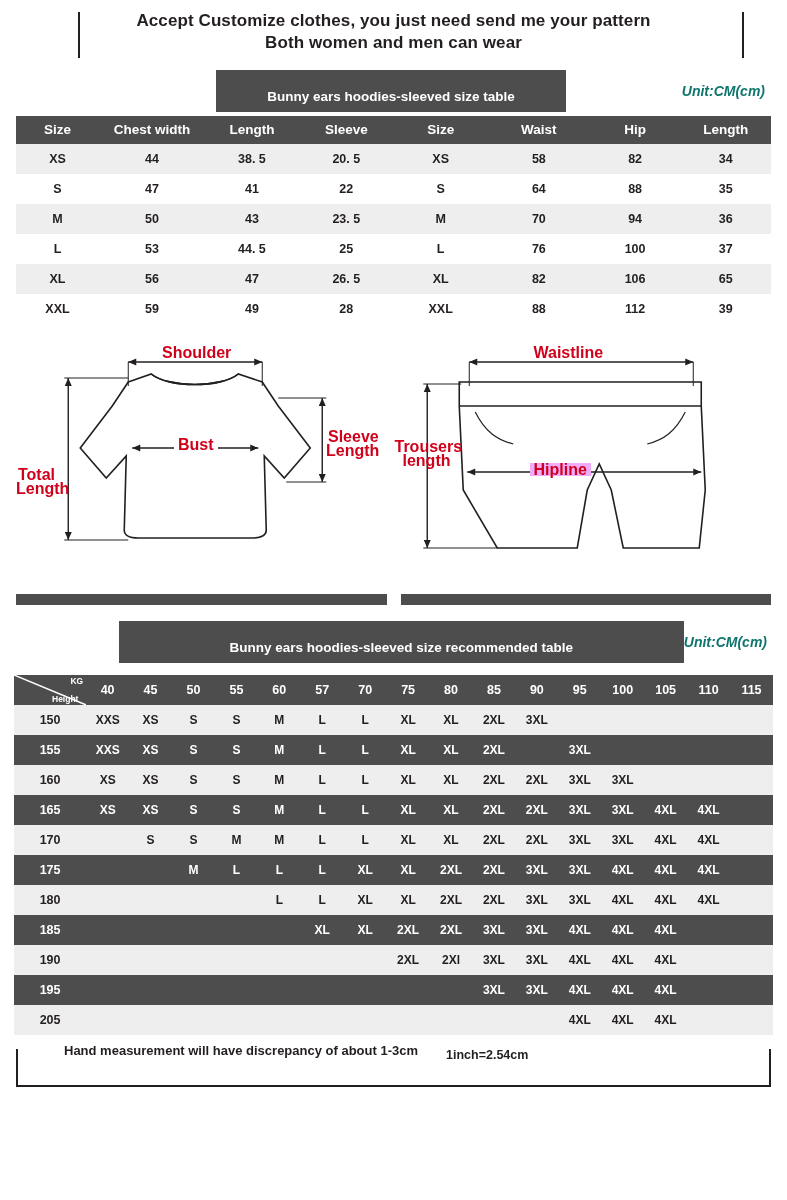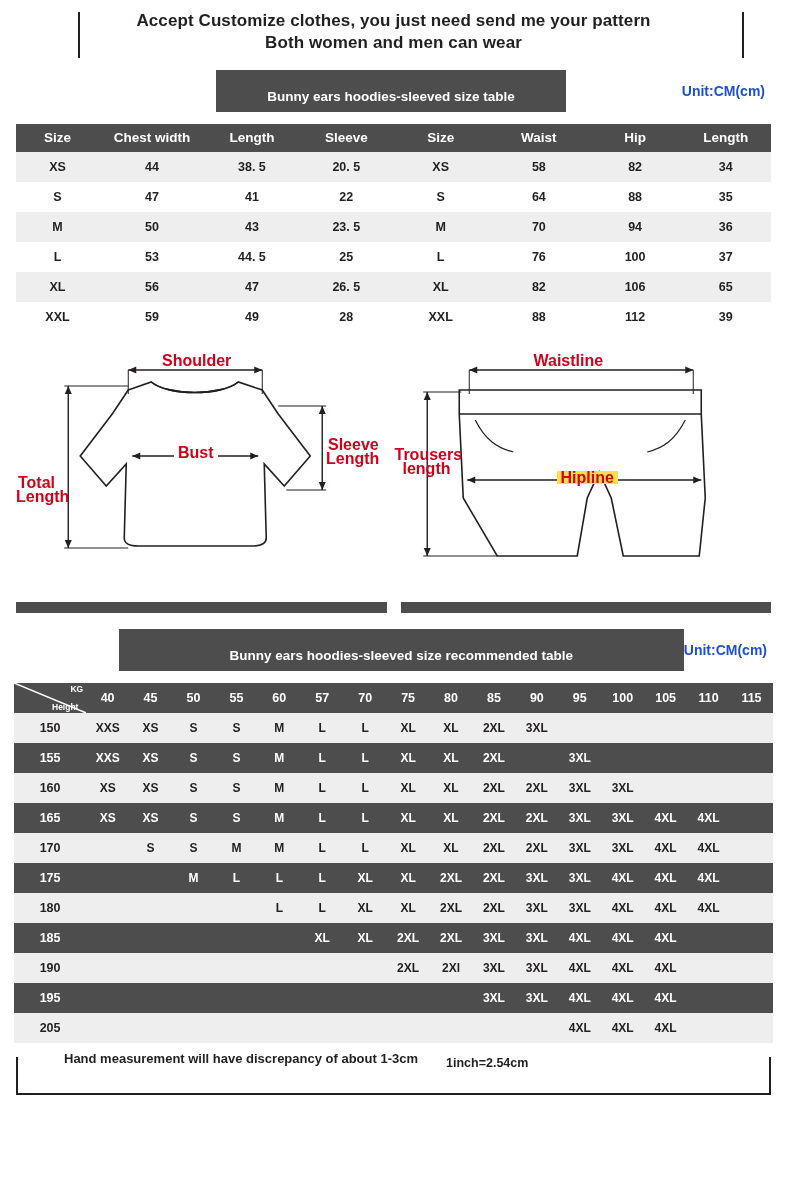--- a/index.html
+++ b/index.html
@@ -44,28 +44,29 @@
     background: #4d4d4d;
     color: #ffffff;
     font-size: 13.5px;
     font-weight: bold;
     text-align: center;
     padding: 19px 0 8px;
   }
   .unit {
     font-size: 14px;
     font-weight: bold;
-    color: #1d4ed8;
+    color: #0f766e;
+    font-style: italic;
   }
 
   
   .tables-wrap {
     display: flex;
     gap: 0;
-    margin-top: 12px;
+    margin-top: 4px;
     padding: 0 16px;
   }
   table.size {
     border-collapse: collapse;
     width: 100%;
     table-layout: fixed;
   }
   table.size th {
     background: #4d4d4d;
     color: #fff;
@@ -372,21 +373,21 @@
       <polygon points="300,132 292,128.5 292,135.5" fill="#231f20"></polygon>
 
       <line x1="26" y1="44" x2="26" y2="208" stroke="#231f20" stroke-width="1.4"></line>
       <polygon points="26,44 22.5,52 29.5,52" fill="#231f20"></polygon>
       <polygon points="26,208 22.5,200 29.5,200" fill="#231f20"></polygon>
       <line x1="22" y1="44" x2="60" y2="44" stroke="#231f20" stroke-width="1"></line>
       <line x1="22" y1="208" x2="96" y2="208" stroke="#231f20" stroke-width="1"></line>
     </svg>
 
     <div class="lbl" style="left:133px; top:6px">Waistline</div>
-    <div class="lbl" style="left:156px; top:123px; background:#fde047; padding:0 4px">Hipline</div>
+    <div class="lbl" style="left:129px; top:123px; background:#f0abfc; padding:0 4px">Hipline</div>
     <div class="lbl" style="left:-6px; top:100px">Trousers</div>
     <div class="lbl" style="left:2px; top:114px">length</div>
   </div>
 </div>
 
 <div class="bars-row">
   <div></div>
   <div></div>
 </div>
 

